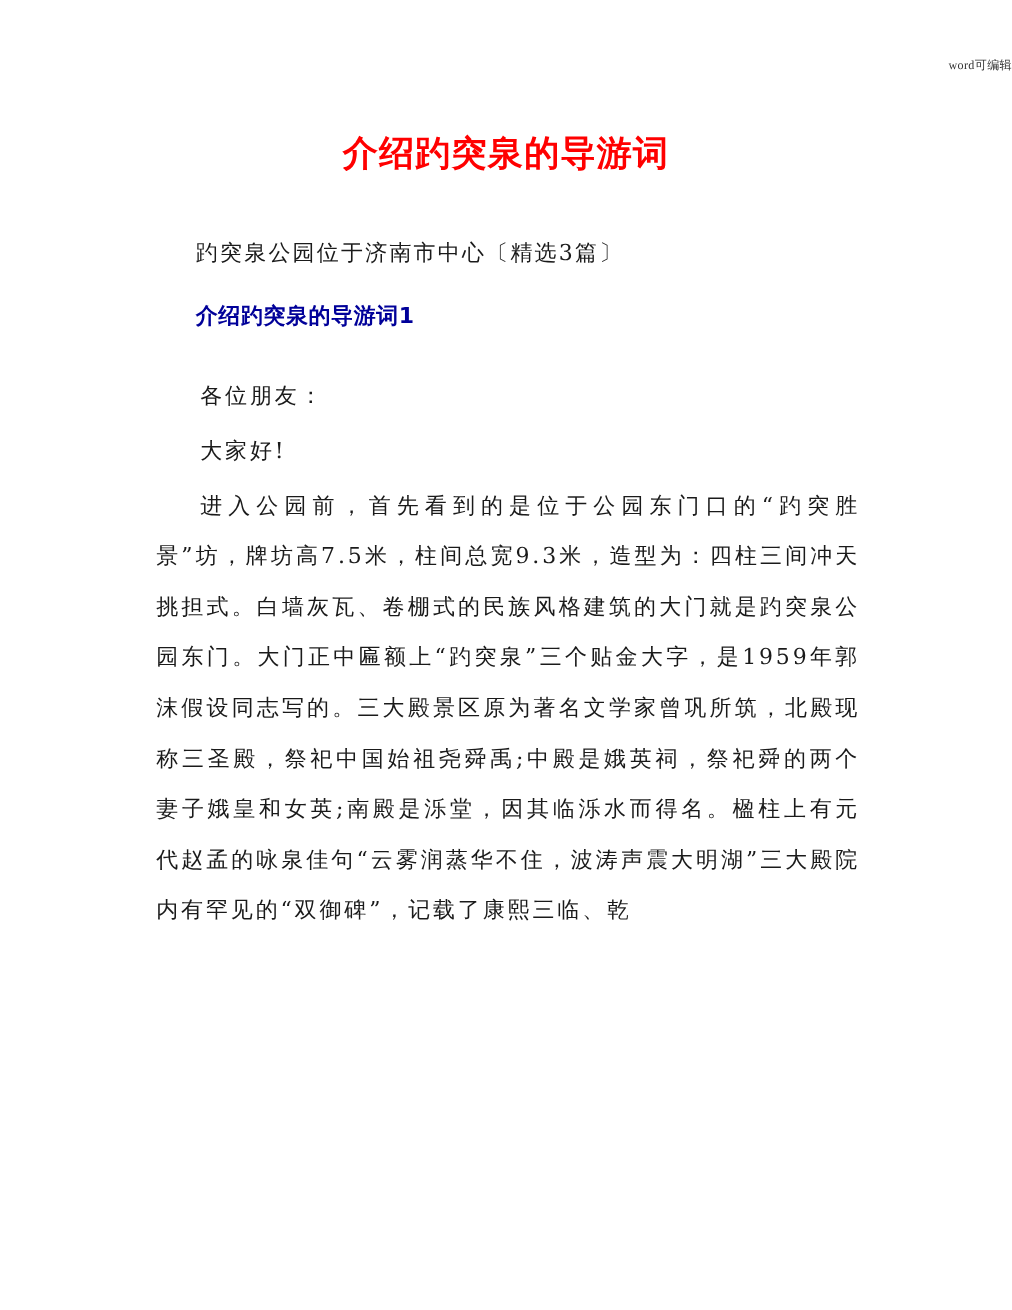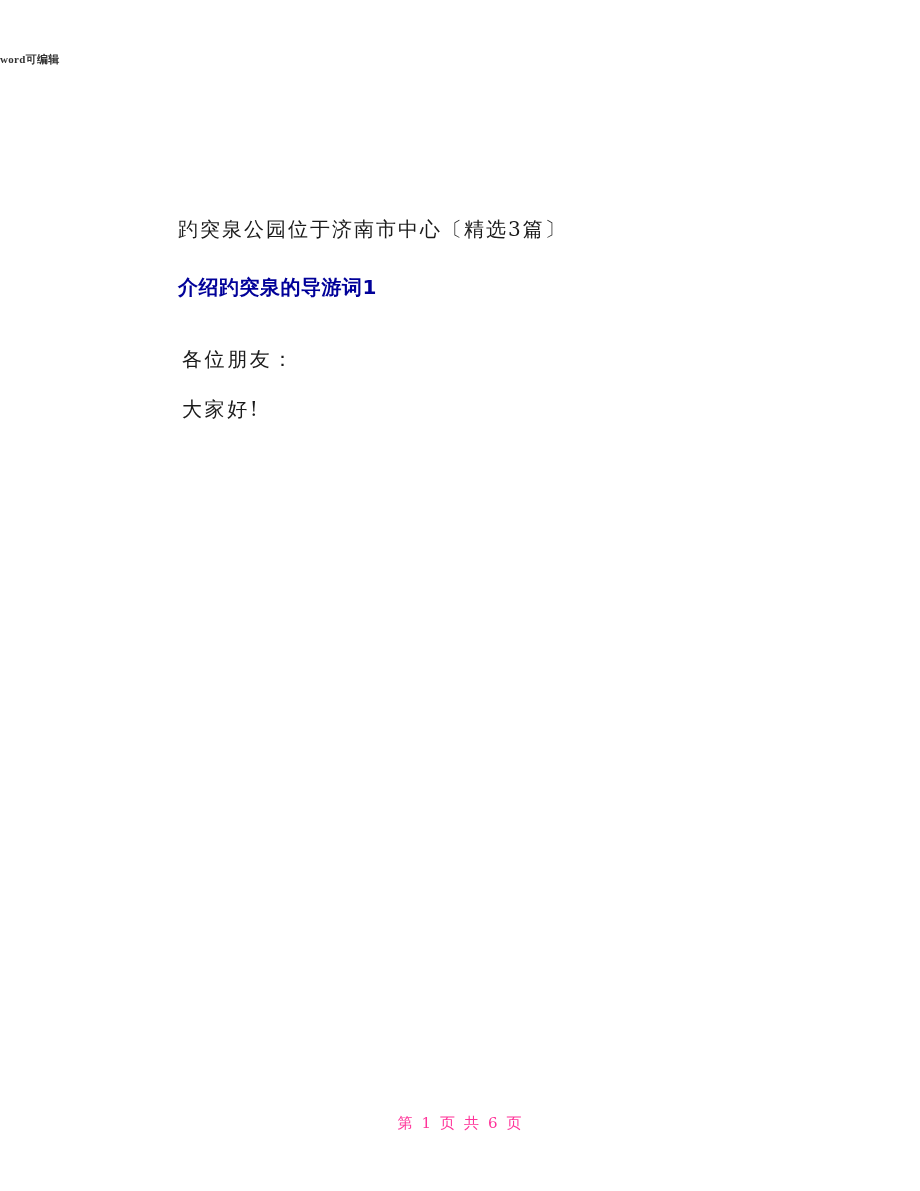--- a/index.html
+++ b/index.html
@@ -19,26 +19,25 @@
       position: absolute;
       left: 0; top: 0;
       width: 920px;
       height: 1191px;
     }
     .header-note {
       position: absolute;
       top: 52px;
       left: 0;
       width: 920px;
-      text-align: left;
+      text-align: right;
       font-family: "Liberation Serif", "DejaVu Serif", serif;
       font-size: 11px;
       color: #333333;
       letter-spacing: 0.3px;
-      font-weight: bold;
     }
     .doc-title {
       position: absolute;
       top: 118px;
       left: 0;
       width: 920px;
       text-align: center;
       font-family: "DejaVu Sans", "Liberation Sans", sans-serif;
       font-weight: bold;
       font-size: 32px;
@@ -98,27 +97,26 @@
     }
     .footer span { margin: 0 4px; }
   </style>
 </head>
 <body>
 
 <div class="page">
 
   <div class="header-note">word可编辑</div>
 
+  <h1 class="doc-title">介绍趵突泉的导游词</h1>
 
   <p class="subtitle">趵突泉公园位于济南市中心〔精选3篇〕</p>
 
   <h2 class="section-heading">介绍趵突泉的导游词1</h2>
 
   <div class="body-text">
     <p>各位朋友：</p>
     <p>大家好!</p>
+    <p>进入公园前，首先看到的是位于公园东门口的“趵突胜景”坊，牌坊高7.5米，柱间总宽9.3米，造型为：四柱三间冲天挑担式。白墙灰瓦、卷棚式的民族风格建筑的大门就是趵突泉公园东门。大门正中匾额上“趵突泉”三个贴金大字，是1959年郭沫假设同志写的。三大殿景区原为著名文学家曾巩所筑，北殿现称三圣殿，祭祀中国始祖尧舜禹;中殿是娥英祠，祭祀舜的两个妻子娥皇和女英;南殿是泺堂，因其临泺水而得名。楹柱上有元代赵孟的咏泉佳句“云雾润蒸华不住，波涛声震大明湖”三大殿院内有罕见的“双御碑”，记载了康熙三临、乾</p>
   </div>
 
-  <div class="footer">
-    <span>第</span><span>1</span><span>页</span><span>共</span><span>6</span><span>页</span>
-  </div>
 
 </div>
 
 </body></html>

